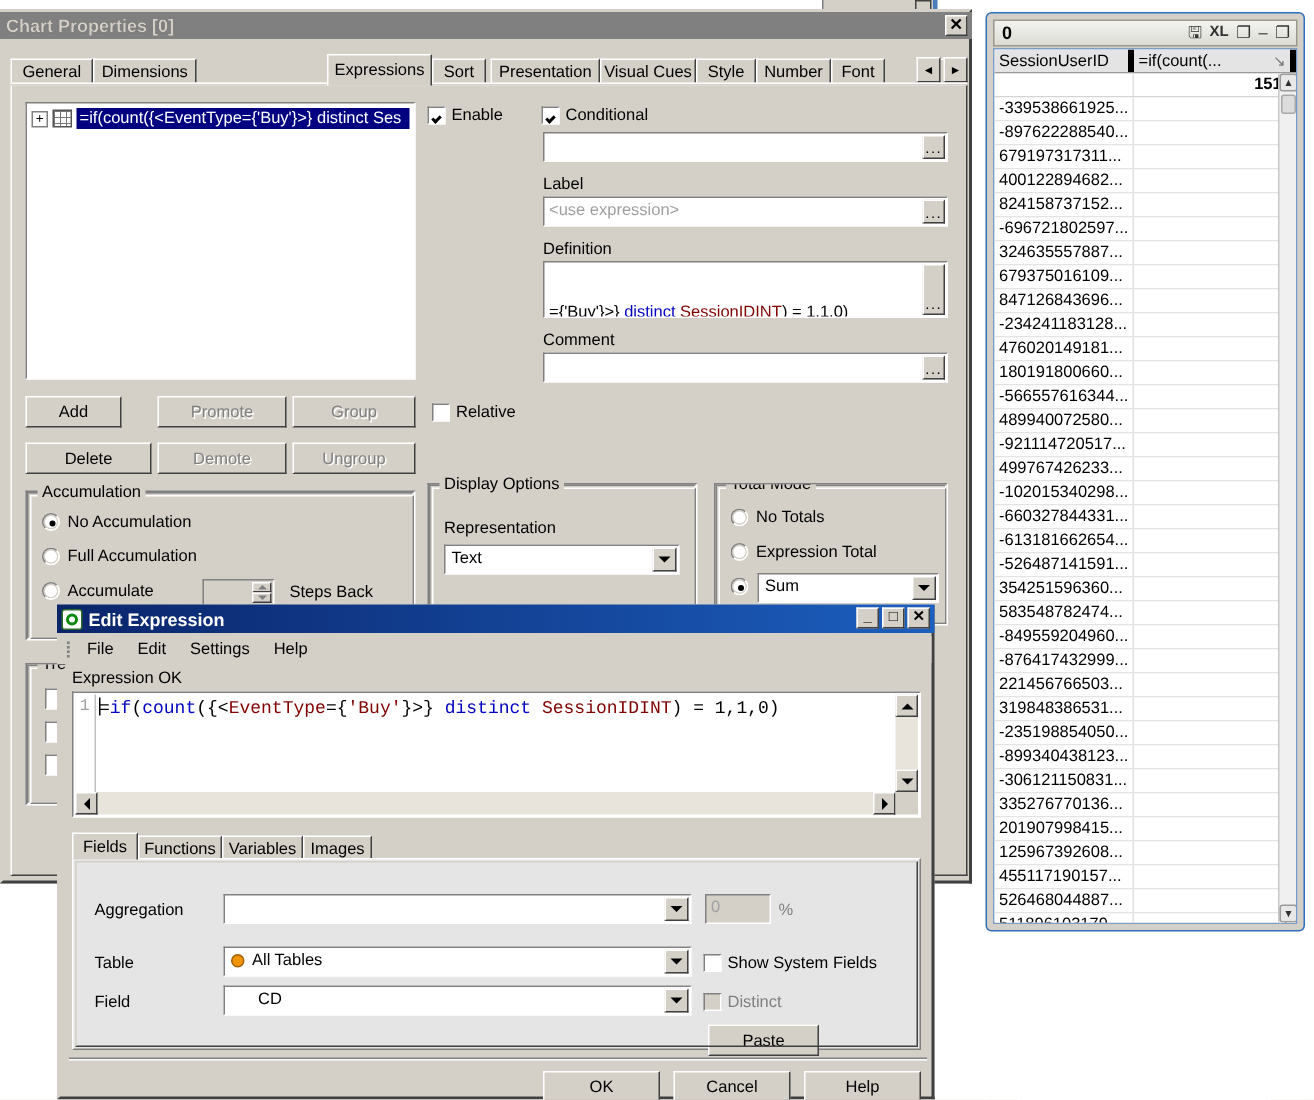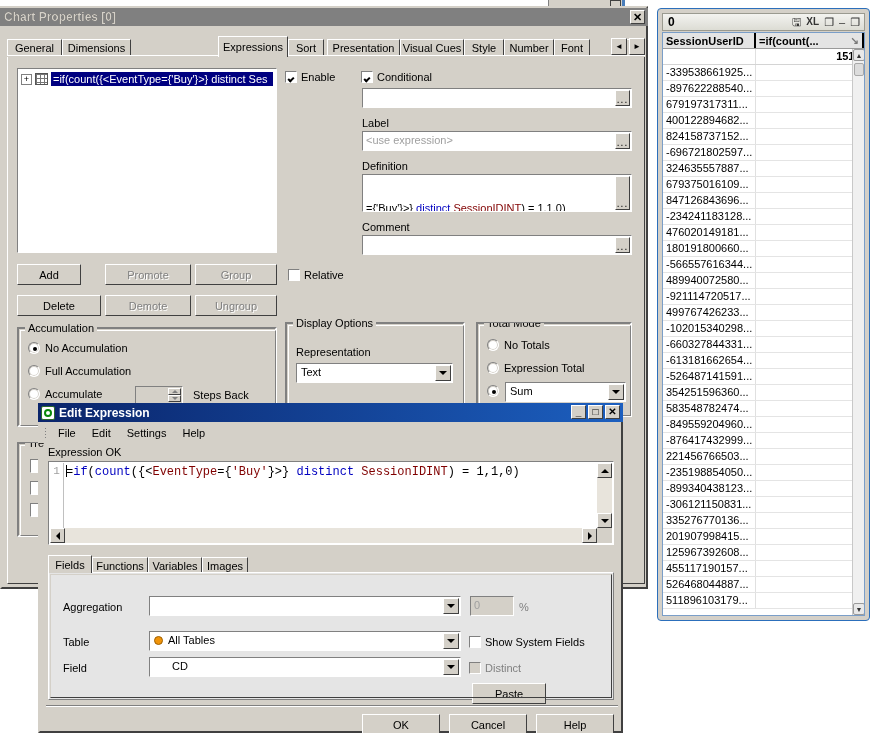--- a/index.html
+++ b/index.html
@@ -349,23 +349,23 @@
   }
   #tw-title { font-size:12px; font-weight:bold; color:#000; margin-left:5px; }
   .tw-icon { font-size:11px; color:#333; margin-left:3px; line-height:1; }
 
   #tw-grid {
     position:absolute; left:4px; top:23px; right:4px; bottom:4px;
     background:#ffffff; border:1px solid #7a9ec8; overflow:hidden;
   }
   .thead { display:flex; height:16px; background:#e4e4e4; border-bottom:1px solid #9a9a9a; }
   .th {
-    font-size:11px; font-weight:bold; color:#000; padding:1px 3px;
+    font-size:11px; font-weight:normal; color:#000; padding:1px 3px;
     display:flex; align-items:center; white-space:nowrap; overflow:hidden;
-    border-right:2px solid #000000;
+    border-right:4px solid #000000;
   }
   .th.c1 { width:93px; }
   .th.c2 { flex:1; justify-content:space-between; }
   .sort-glyph { color:#777; font-size:10px; }
   .totalrow { display:flex; height:16px; background:#ffffff; border-bottom:1px solid #d4d4d4;}
   .totalrow .c1 { width:93px; border-right:1px solid #e0e0e0; }
   .totalrow .c2 { flex:1; font-weight:bold; font-size:11px; text-align:right; padding:1px 4px; }
   .trow { display:flex; height:16px; border-bottom:1px solid #e4e4e4; background:#ffffff; }
   .trow .c1 { width:93px; font-size:11px; padding:1px 3px; white-space:nowrap;
               overflow:hidden; border-right:1px solid #e0e0e0; }
@@ -777,20 +777,24 @@
           </div>
           <div class="trow">
             <div class="c1">-876417432999...</div>
             <div class="c2">1</div>
           </div>
           <div class="trow">
             <div class="c1">221456766503...</div>
             <div class="c2">1</div>
           </div>
           <div class="trow">
+            <div class="c1">319848386531...</div>
+            <div class="c2">1</div>
+          </div>
+          <div class="trow">
             <div class="c1">-235198854050...</div>
             <div class="c2">1</div>
           </div>
           <div class="trow">
             <div class="c1">-899340438123...</div>
             <div class="c2">1</div>
           </div>
           <div class="trow">
             <div class="c1">-306121150831...</div>
             <div class="c2">1</div>

